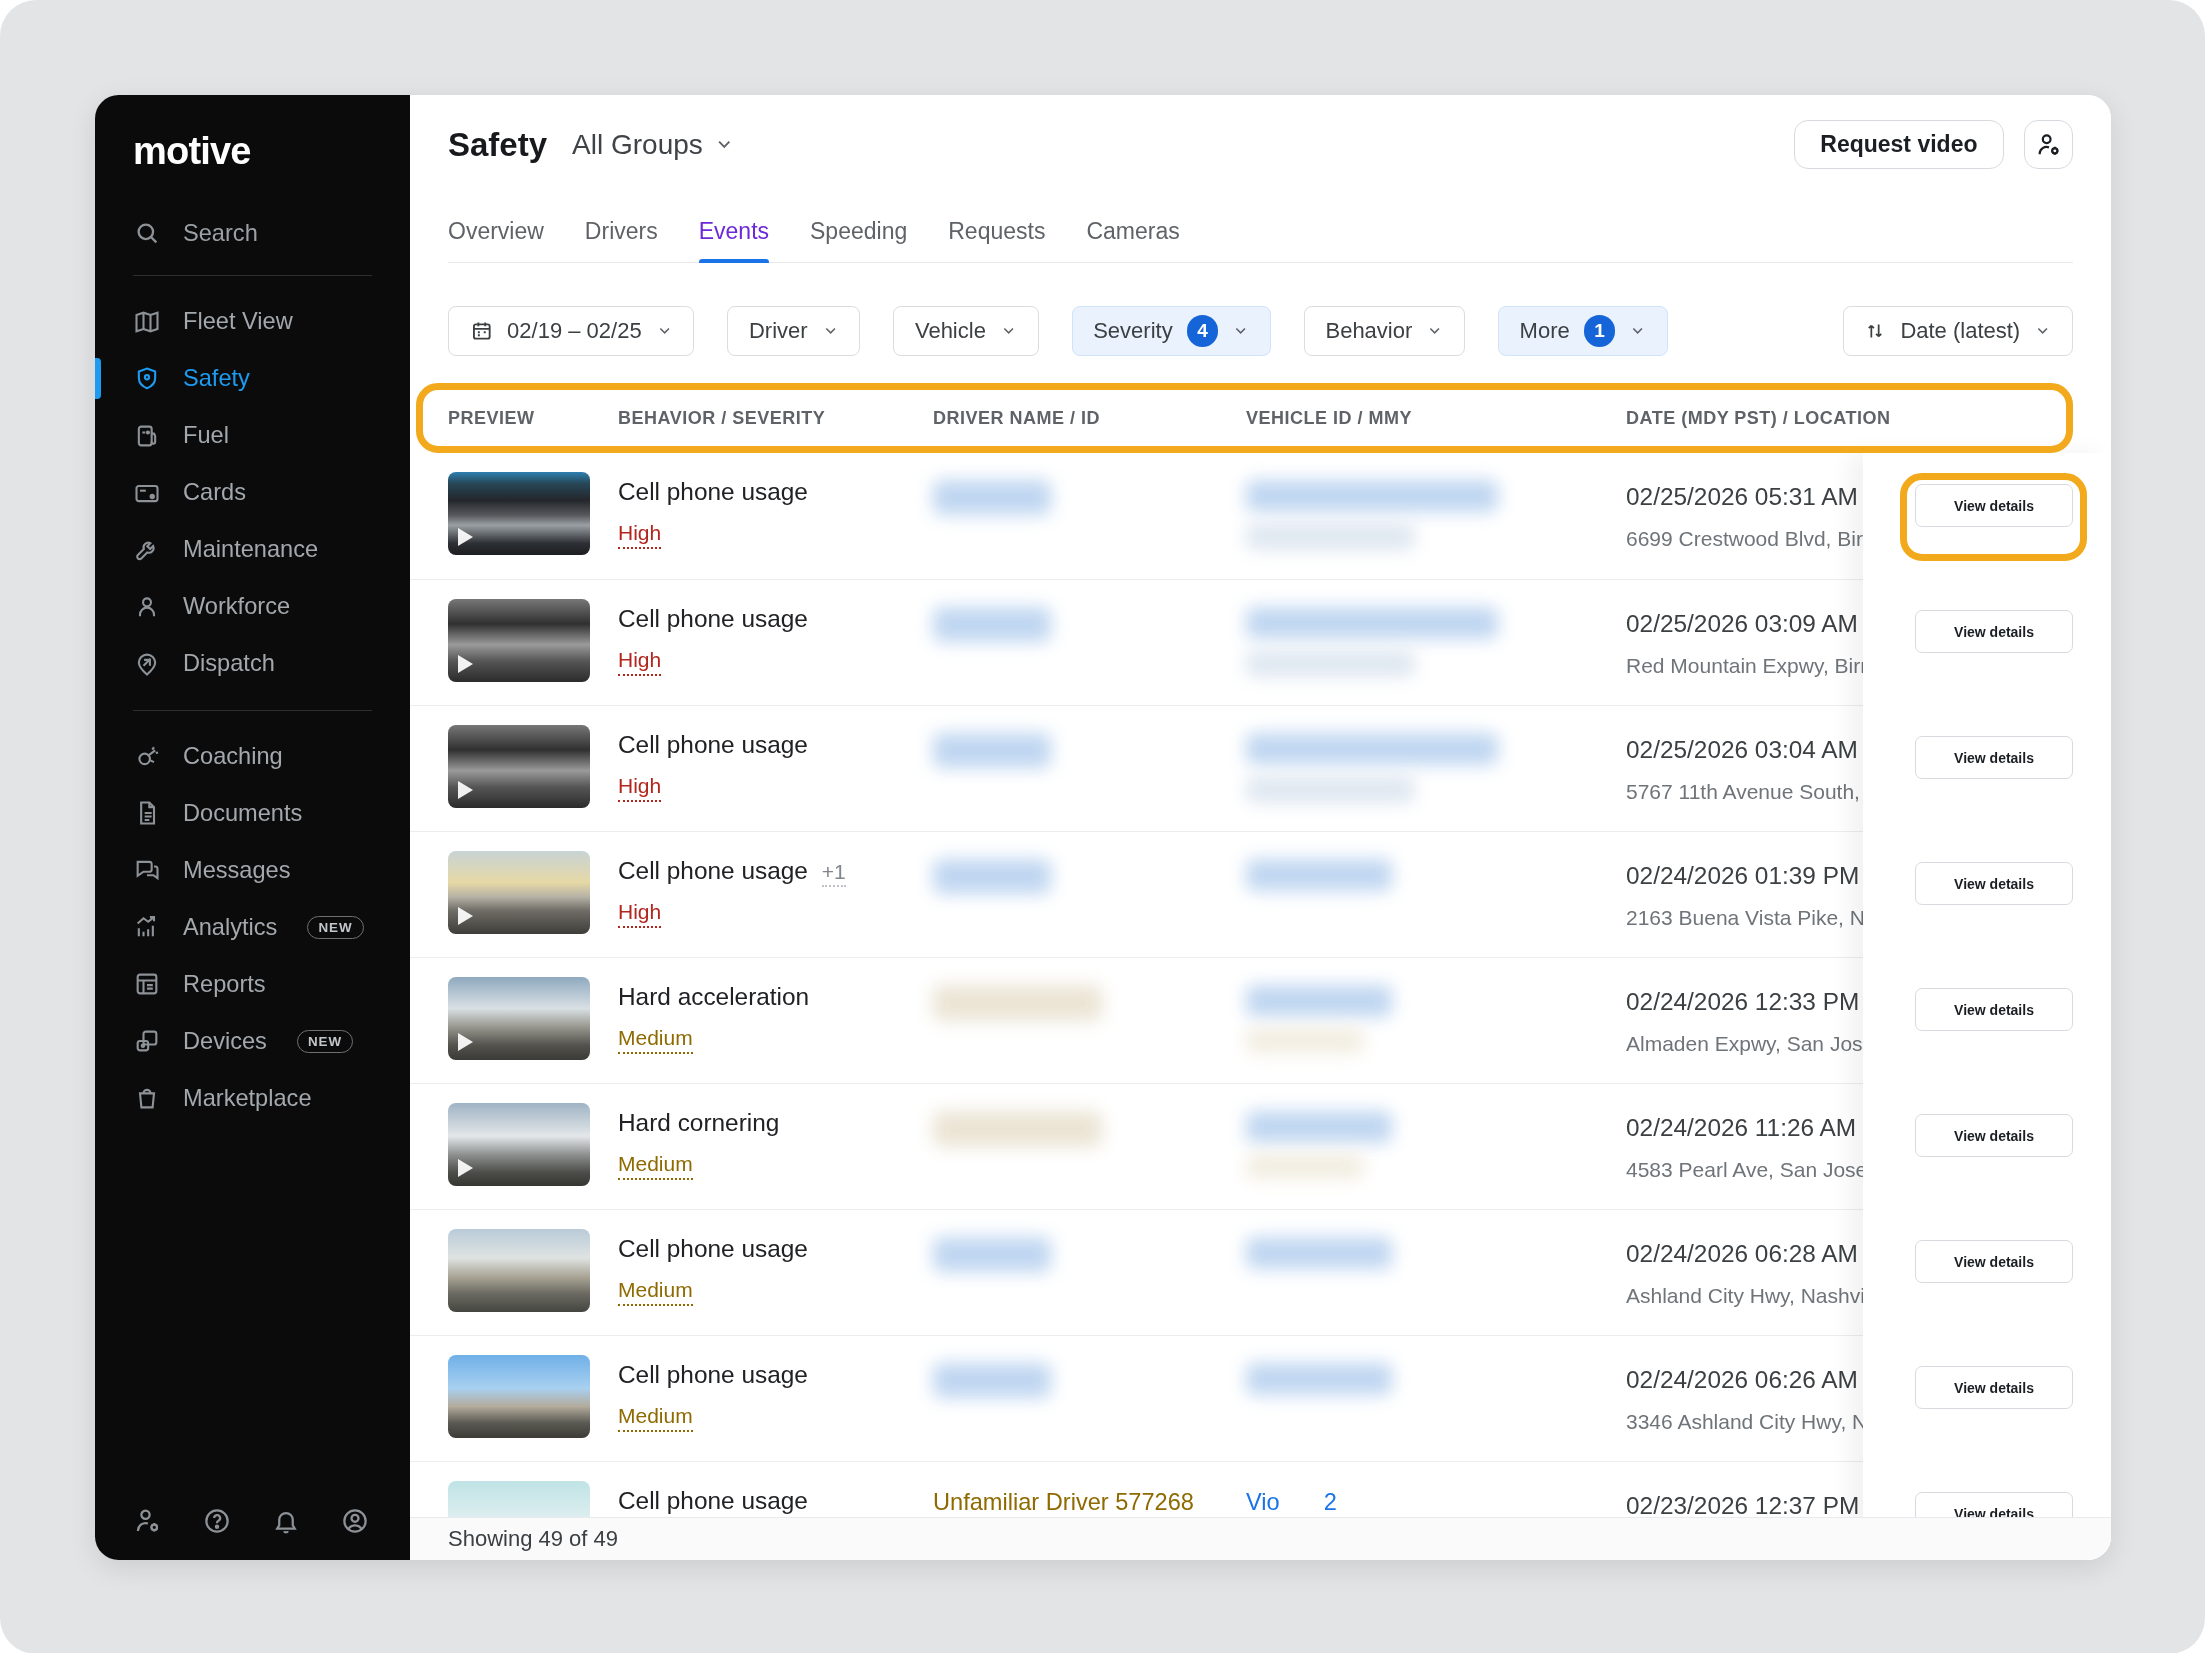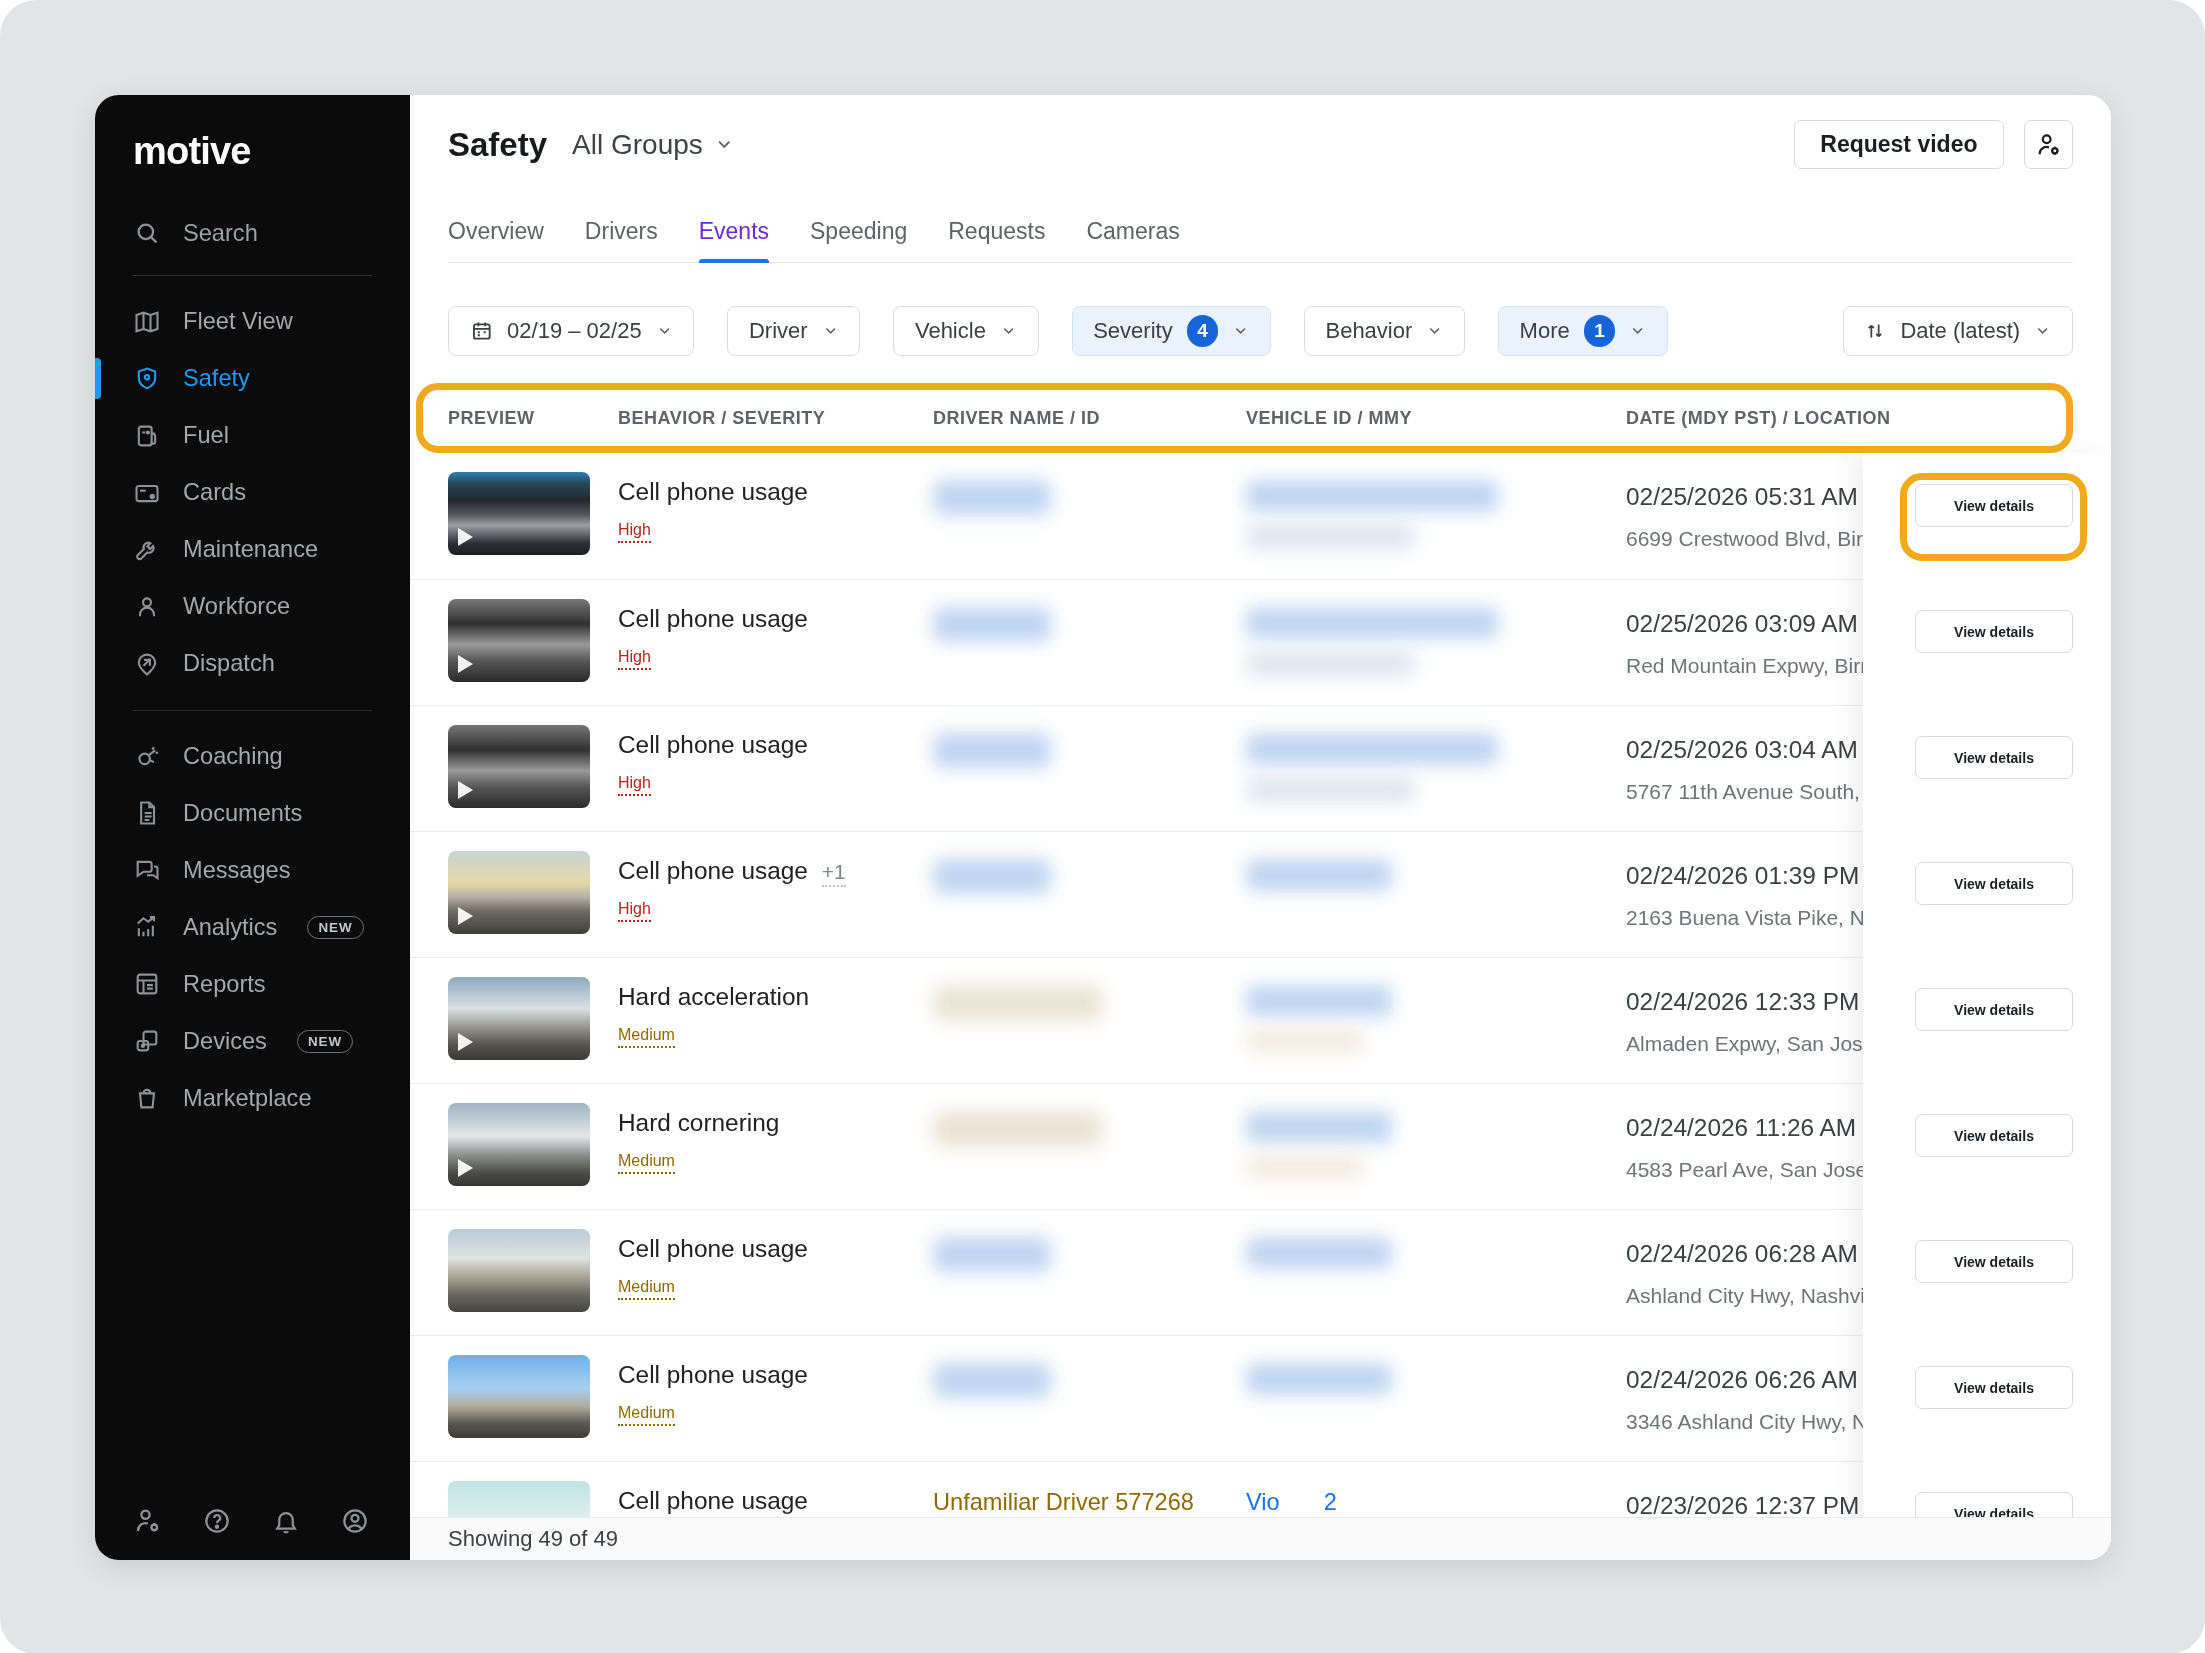--- a/index.html
+++ b/index.html
@@ -22,21 +22,21 @@
   .side-bottom .ic { width: 30px; height: 30px; color: #8d9297; cursor: pointer; }
 
   
   .main { position: relative; flex: 1; background: #ffffff; }
 
   .title-row { position: absolute; top: 23.6px; left: 38px; right: 38px; height: 52px; display: flex; align-items: center; }
   .page-title { font-size: 33px; font-weight: 700; color: #17191c; }
   .group-select { display: flex; align-items: center; gap: 11px; margin-left: 25px; font-size: 28px; color: #3f4347; cursor: pointer; }
   .group-select .chev { color: #5f6368; }
   .title-spacer { flex: 1; }
-  .btn { background: #fff; border: 1.6px solid #d7dade; border-radius: 7px; font-family: inherit; cursor: pointer; }
+  .btn { background: #fff; border: 1.6px solid #d7dade; border-radius: 14px; font-family: inherit; cursor: pointer; }
   .request-video { height: 49px; padding: 0 25px; font-size: 23px; font-weight: 700; color: #1b1e22; }
   .icon-btn { width: 49px; height: 49px; margin-left: 20.5px; display: flex; align-items: center; justify-content: center; color: #1b1e22; }
 
   .tabs { position: absolute; top: 110px; left: 38px; right: 38px; height: 58px; display: flex; align-items: flex-end; gap: 41px; border-bottom: 0.8px solid #e8eaed; }
   .tab { position: relative; font-size: 23px; color: #5f6368; padding-bottom: 17.3px; cursor: pointer; }
   .tab.active { color: #6d28d9; font-weight: 500; }
   .tab.active::after { content: ""; position: absolute; left: 0; right: 0; bottom: -0.8px; height: 3.9px; background: #1a73e8; border-radius: 3.2px 3.2px 0 0; }
 
   .filters { position: absolute; top: 211px; left: 38px; right: 38px; height: 50px; display: flex; align-items: center; gap: 33px; }
   .chip { height: 50px; display: flex; align-items: center; gap: 14px; padding: 0 20.5px; font-size: 22px; color: #3c4043; background: #fff; border: 1.6px solid #dadce0; border-radius: 7.9px; cursor: pointer; white-space: nowrap; }
@@ -61,21 +61,21 @@
   .t2,.t3 { background: linear-gradient(180deg,#777777 0%,#303030 30%,#9a9a9a 55%,#555555 75%,#2b2b2b 100%); }
   .t4 { background: linear-gradient(180deg,#c8d3d4 0%,#e6d9a6 38%,#b7b2a6 55%,#6e6c65 72%,#3e3d39 100%); }
   .t5 { background: linear-gradient(180deg,#8fa9bf 0%,#d9e0e4 38%,#98988f 60%,#54534e 82%,#3a3a36 100%); }
   .t6 { background: linear-gradient(180deg,#9fb3c4 0%,#e3e7e9 40%,#8e9190 62%,#4c4c48 84%,#353531 100%); }
   .t7 { background: linear-gradient(180deg,#b9cbd8 0%,#dfe3e2 35%,#a8a394 58%,#6b6a62 78%,#454540 100%); }
   .t8 { background: linear-gradient(180deg,#6fb0e8 0%,#a8d0f0 40%,#b3ab9c 62%,#5a5952 82%,#3c3b36 100%); }
   .t9 { background: linear-gradient(180deg,#bfe3e6 0%,#e8f2f2 60%,#9fb6b8 100%); }
 
   .c-behavior { position: absolute; left: 208px; top: 25px; font-size: 24.4px; font-weight: 500; color: #202124; white-space: nowrap; }
   .extra-count { margin-left: 14px; font-size: 21px; font-weight: 400; color: #80868b; border-bottom: 2.4px dotted #c0c4c8; padding-bottom: 1.6px; }
-  .c-severity { position: absolute; left: 208px; top: 68px; font-size: 16px; font-weight: 500; display: inline-block; border-bottom: 2.4px dotted currentColor; padding-bottom: 1.6px; }
+  .c-severity { position: absolute; left: 208px; top: 68px; font-size: 21px; font-weight: 500; display: inline-block; border-bottom: 2.4px dotted currentColor; padding-bottom: 1.6px; }
   .sev-high { color: #b3261e; }
   .sev-medium { color: #8f6a00; }
 
   .c-driver { position: absolute; left: 523px; top: 27px; }
   .c-vehicle { position: absolute; left: 836px; top: 27px; }
   .blob { filter: blur(8.7px); border-radius: 7.9px; opacity: .95; }
   .b-blue { background: #bcd4f0; }
   .b-blue2 { background: #dde6f0; }
   .b-tan { background: #eae3d2; }
   .b-tan2 { background: #f1ecdf; }

